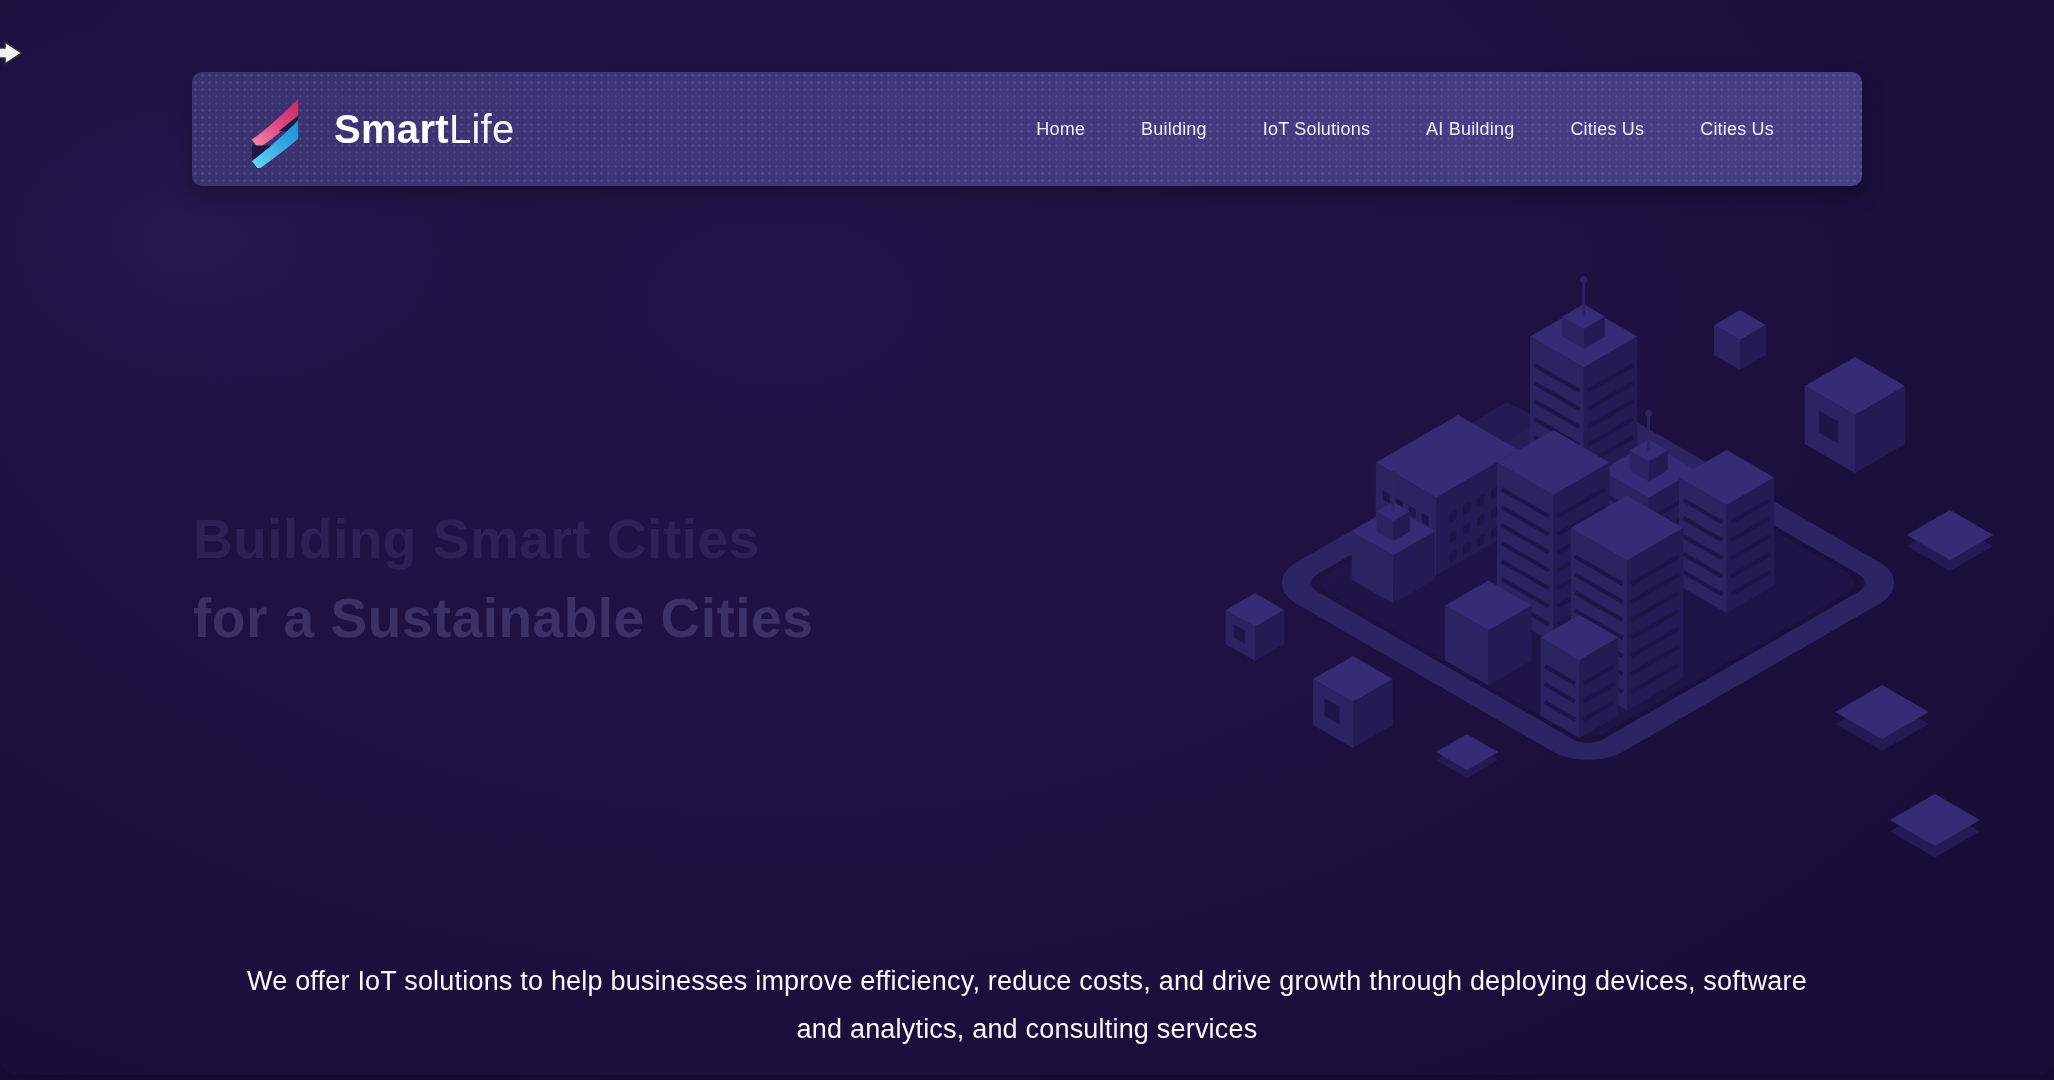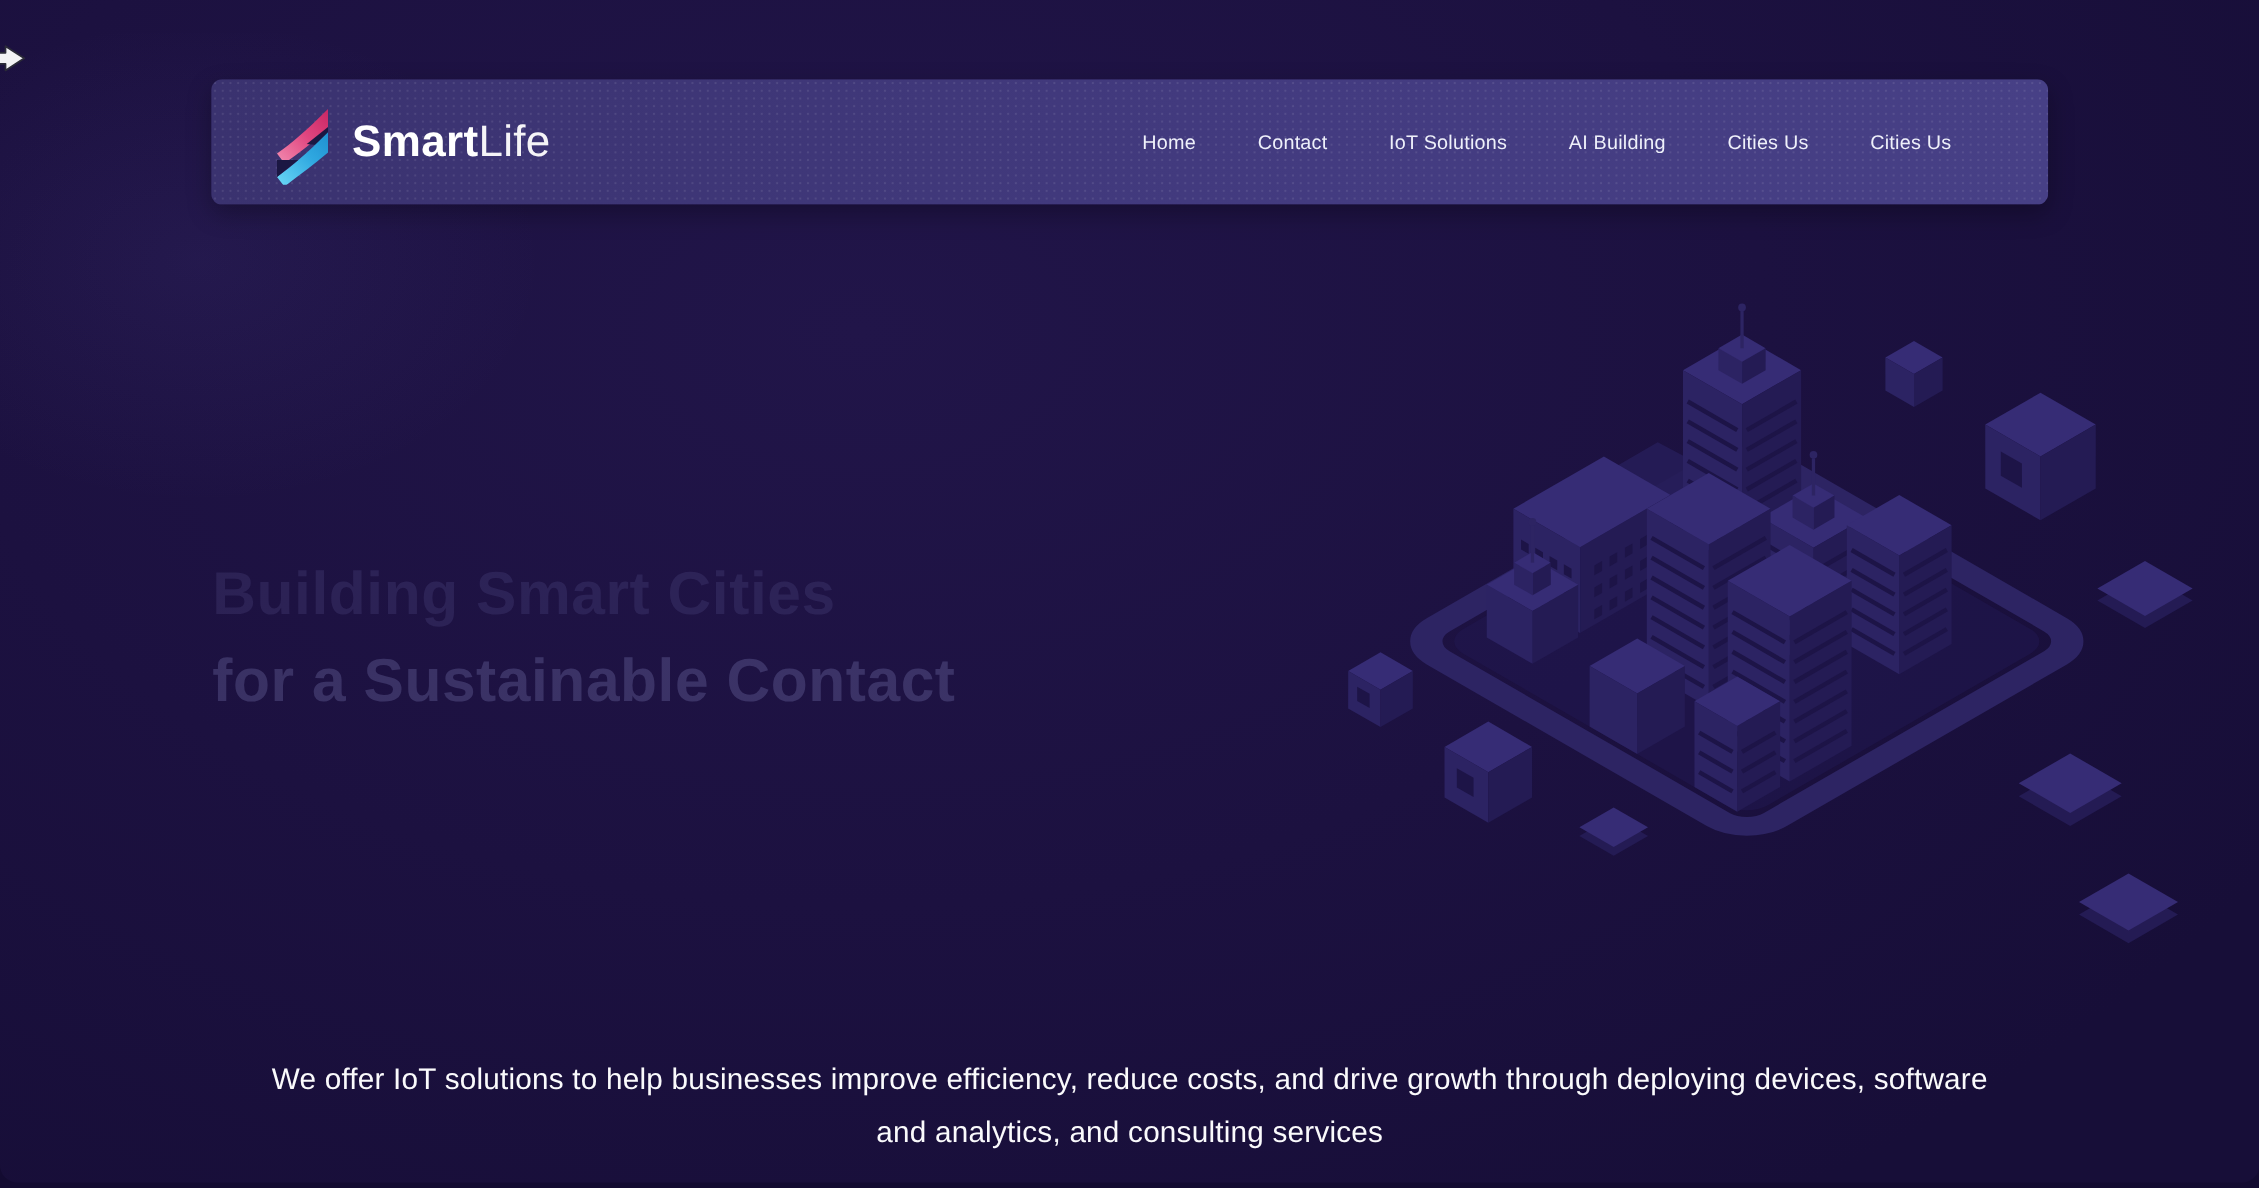--- a/index.html
+++ b/index.html
@@ -23,21 +23,21 @@
   
   .navbar{
     position:absolute;left:192px;top:72px;width:1670px;height:114px;
     border-radius:10px;
     background-image:radial-gradient(rgba(255,255,255,0.09) 1px, rgba(255,255,255,0) 1.4px),
                      linear-gradient(90deg,#3a326f 0%, #433b80 60%, #474086 100%);
     background-size:7px 7px, 100% 100%;
     box-shadow:0 8px 22px rgba(0,0,0,0.28);
     display:flex;align-items:center;justify-content:space-between;
   }
-  .brand{display:flex;align-items:center;gap:16px;margin-left:54px;cursor:pointer;}
+  .brand{display:flex;align-items:center;gap:30px;margin-left:54px;cursor:pointer;}
   .brand svg{display:block;}
   .brand-text{font-size:40px;color:#ffffff;letter-spacing:0.3px;line-height:1;}
   .brand-text .bold{font-weight:700;}
   .brand-text .thin{font-weight:300;opacity:0.95;}
   nav.mainnav{display:flex;align-items:center;gap:56px;margin-right:88px;}
   nav.mainnav a{
     color:#eef0fa;font-size:18px;text-decoration:none;letter-spacing:0.2px;
     cursor:pointer;white-space:nowrap;
   }
   
@@ -82,21 +82,21 @@
           <path d="M6,51 C20,41 34,29 54,9 L54,28 C40,40 26,51 13,60 Z" fill="url(#pinkG)"></path>
           <path d="M54,26 L34,42 L54,44 Z" fill="#1b1743"></path>
           <path d="M6,73 C20,63 34,51 54,31 L54,50 C40,62 26,72 13,82 Z" fill="url(#blueG)"></path>
           <path d="M6,57 L26,57 L6,73 Z" fill="#1b1743"></path>
         </svg>
       </span>
       <span class="brand-text"><span class="bold">Smart</span><span class="thin">Life</span></span>
     </div>
     <nav class="mainnav">
       <a>Home</a>
-      <a>Contact</a>
+      <a>Building</a>
       <a>IoT Solutions</a>
       <a>AI Building</a>
       <a>Cities Us</a>
       <a>Cities Us</a>
     </nav>
   </header>
 
   <div class="city">
     <svg id="city-svg" width="880" height="660" viewBox="0 0 880 660">
         <g transform="translate(413,343) scale(1.2247,0.7071) rotate(45)">
@@ -262,21 +262,21 @@
         <polygon points="138.2,439.0 178.0,462.0 178.0,508.0 138.2,485.0" fill="#2c2363" opacity="1"></polygon>
         <polygon points="217.8,439.0 178.0,462.0 178.0,508.0 217.8,485.0" fill="#241b54" opacity="1"></polygon>
         <polygon points="149.4,458.3 164.6,467.1 164.6,484.5 149.4,475.8" fill="#1d1447" opacity="1"></polygon>
         <polygon points="292.0,501.9 323.2,519.9 292.0,537.9 260.8,519.9" fill="#241b54" opacity="1"></polygon>
         <polygon points="292.0,494.0 323.2,512.0 292.0,530.0 260.8,512.0" fill="#362c75" opacity="1"></polygon>
       </svg>
   </div>
 
   <h1 class="hero-heading">
     <span class="l1">Building Smart Cities</span>
-    <span class="l2">for a Sustainable Contact</span>
+    <span class="l2">for a Sustainable Cities</span>
   </h1>
 
   <p class="hero-desc">We offer IoT solutions to help businesses improve efficiency, reduce costs, and drive growth through deploying devices, software and analytics, and consulting services</p>
 
   <span class="cursor">
     <svg width="34" height="26" viewBox="0 0 34 26">
       <path d="M1,8 H14 V2 L31,13 L14,24 V18 H1 Z" fill="#f2f2f4" stroke="#2b2b38" stroke-width="1.6" stroke-linejoin="round"></path>
     </svg>
   </span>
 </div>

